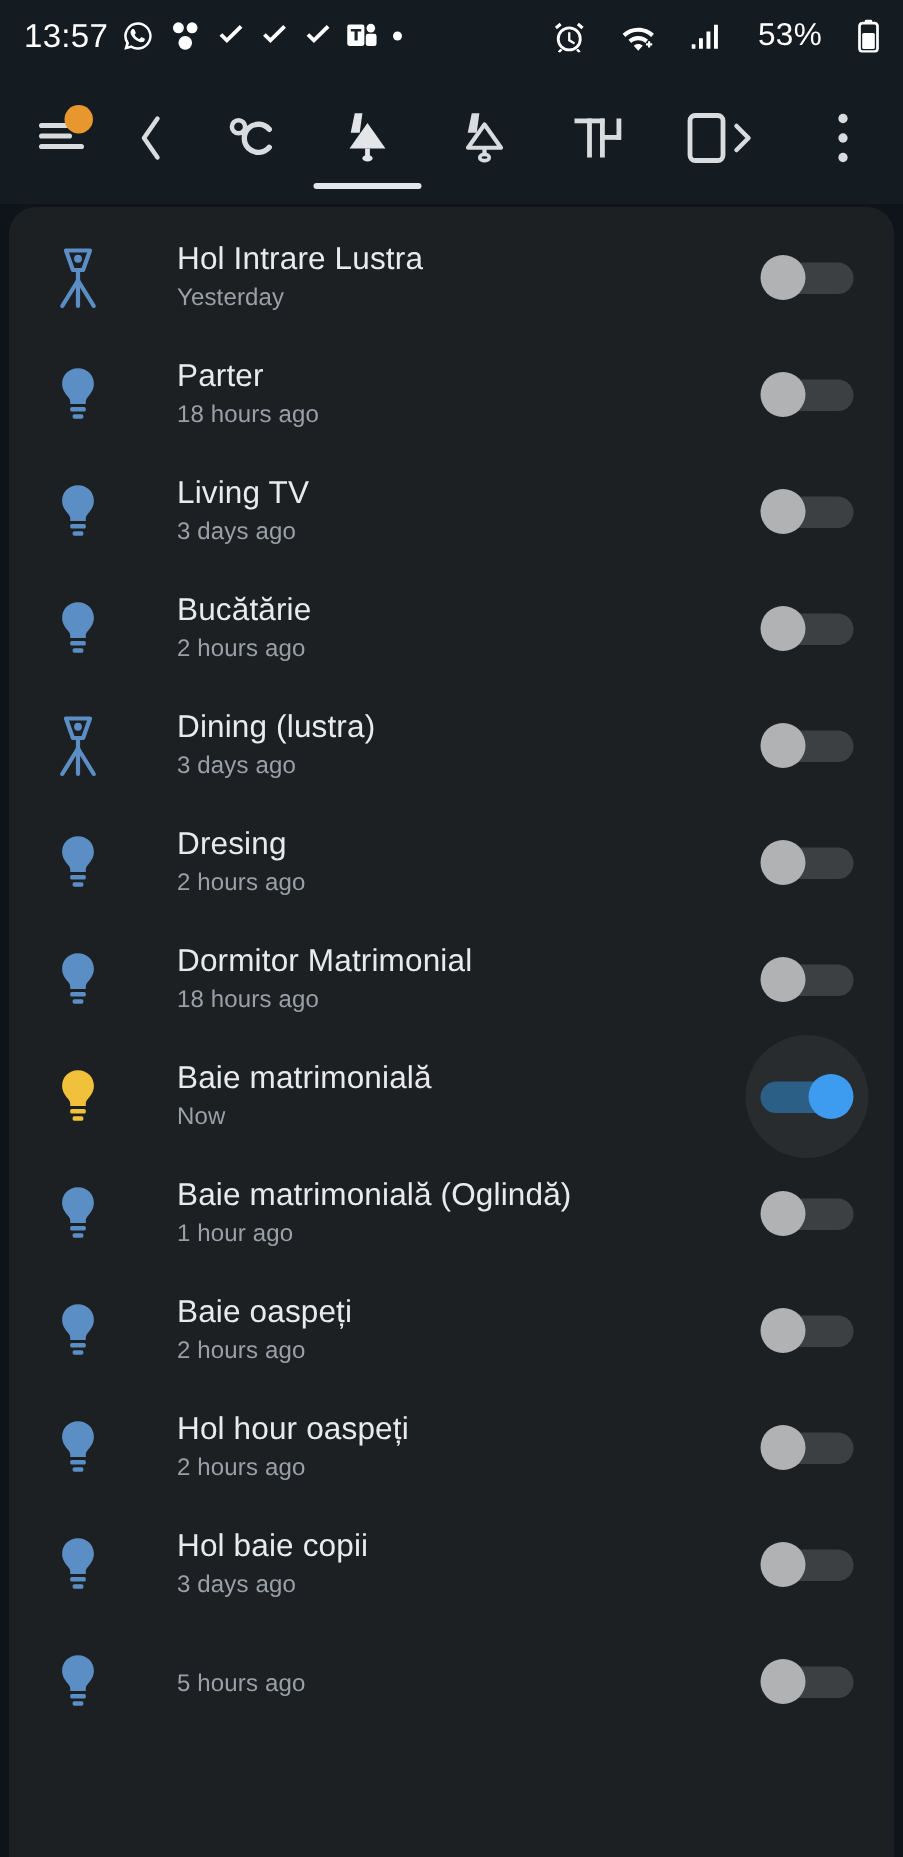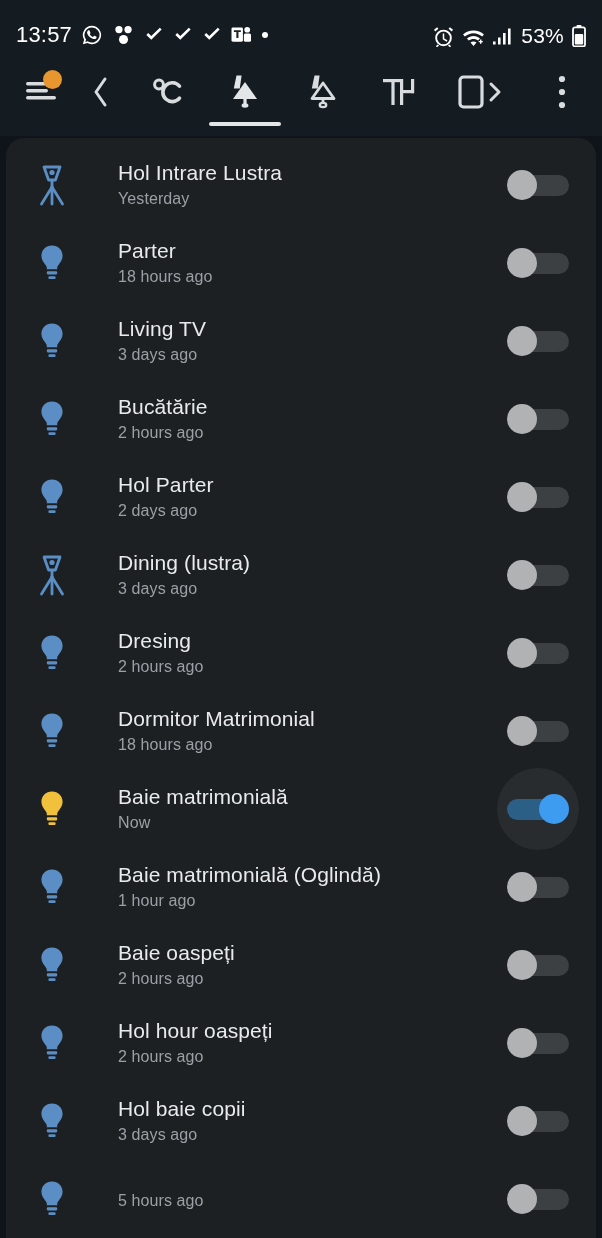--- a/index.html
+++ b/index.html
@@ -7,26 +7,26 @@
     width:602px; height:1238px;
     background:#0e1419;
     font-family:"Liberation Sans", sans-serif;
     overflow:hidden;
   }
 
   
   .statusbar{
     height:48px; width:100%;
     background:#141b21;
-    display:flex; align-items:flex-end;
+    display:flex; align-items:center;
     padding:0 16px;
     color:#ffffff;
   }
   .sb-left{ display:flex; align-items:center; gap:9px; flex:1; }
-  .sb-right{ display:flex; align-items:center; gap:8px; }
+  .sb-right{ display:flex; align-items:center; gap:24px; }
   .sb-time{ font-size:22px; letter-spacing:.2px; font-weight:400; }
   .sb-ico{ display:block; }
   .sb-pct{ font-size:21px; font-weight:500; letter-spacing:.2px; }
 
   
   .toolbar{
     height:88px; width:100%;
     background:#141b21;
     display:flex; align-items:center;
     position:relative;
@@ -326,39 +326,20 @@
         </div>
         <div class="row-sw">
           <div class="sw">
             <span class="sw-track"></span>
             <span class="sw-thumb"></span>
           </div>
         </div>
       </div>
       <div class="row">
         <div class="row-ico">
-          <svg width="34" height="40" viewBox="0 0 34 40">
-            <path d="M17 2.5c-6.2 0-10.6 4.6-10.6 10.3 0 4 2.2 6.6 3.8 8.6 1 1.3 1.6 2.2 1.6 3.3v1.6h10.4v-1.6c0-1.1.6-2 1.6-3.3 1.6-2 3.8-4.6 3.8-8.6C27.6 7.1 23.2 2.5 17 2.5z" fill="#5b8ec4"></path>
-            <rect x="11.8" y="28.3" width="10.4" height="3.1" rx="1.1" fill="#5b8ec4"></rect>
-            <rect x="13.4" y="33.2" width="7.2" height="2.9" rx="1.1" fill="#5b8ec4"></rect>
-          </svg>
-        </div>
-        <div class="row-text">
-          <div class="row-title">Hol Parter</div>
-          <div class="row-sub">2 days ago</div>
-        </div>
-        <div class="row-sw">
-          <div class="sw">
-            <span class="sw-track"></span>
-            <span class="sw-thumb"></span>
-          </div>
-        </div>
-      </div>
-      <div class="row">
-        <div class="row-ico">
           <svg width="34" height="44" viewBox="0 0 34 44">
             <path d="M9 4 H25 L20.4 17 H13.6 Z" fill="none" stroke="#5b8ec4" stroke-width="2.8" stroke-linejoin="round"></path>
             <circle cx="17" cy="9.5" r="2.6" fill="#5b8ec4"></circle>
             <rect x="15.6" y="17" width="2.8" height="9" fill="#5b8ec4"></rect>
             <path d="M17 24 L6.5 41" stroke="#5b8ec4" stroke-width="2.8" stroke-linecap="round" fill="none"></path>
             <path d="M17 24 L27.5 41" stroke="#5b8ec4" stroke-width="2.8" stroke-linecap="round" fill="none"></path>
             <path d="M17 24 L17 41" stroke="#5b8ec4" stroke-width="2.8" stroke-linecap="round" fill="none"></path>
           </svg>
         </div>
         <div class="row-text">

